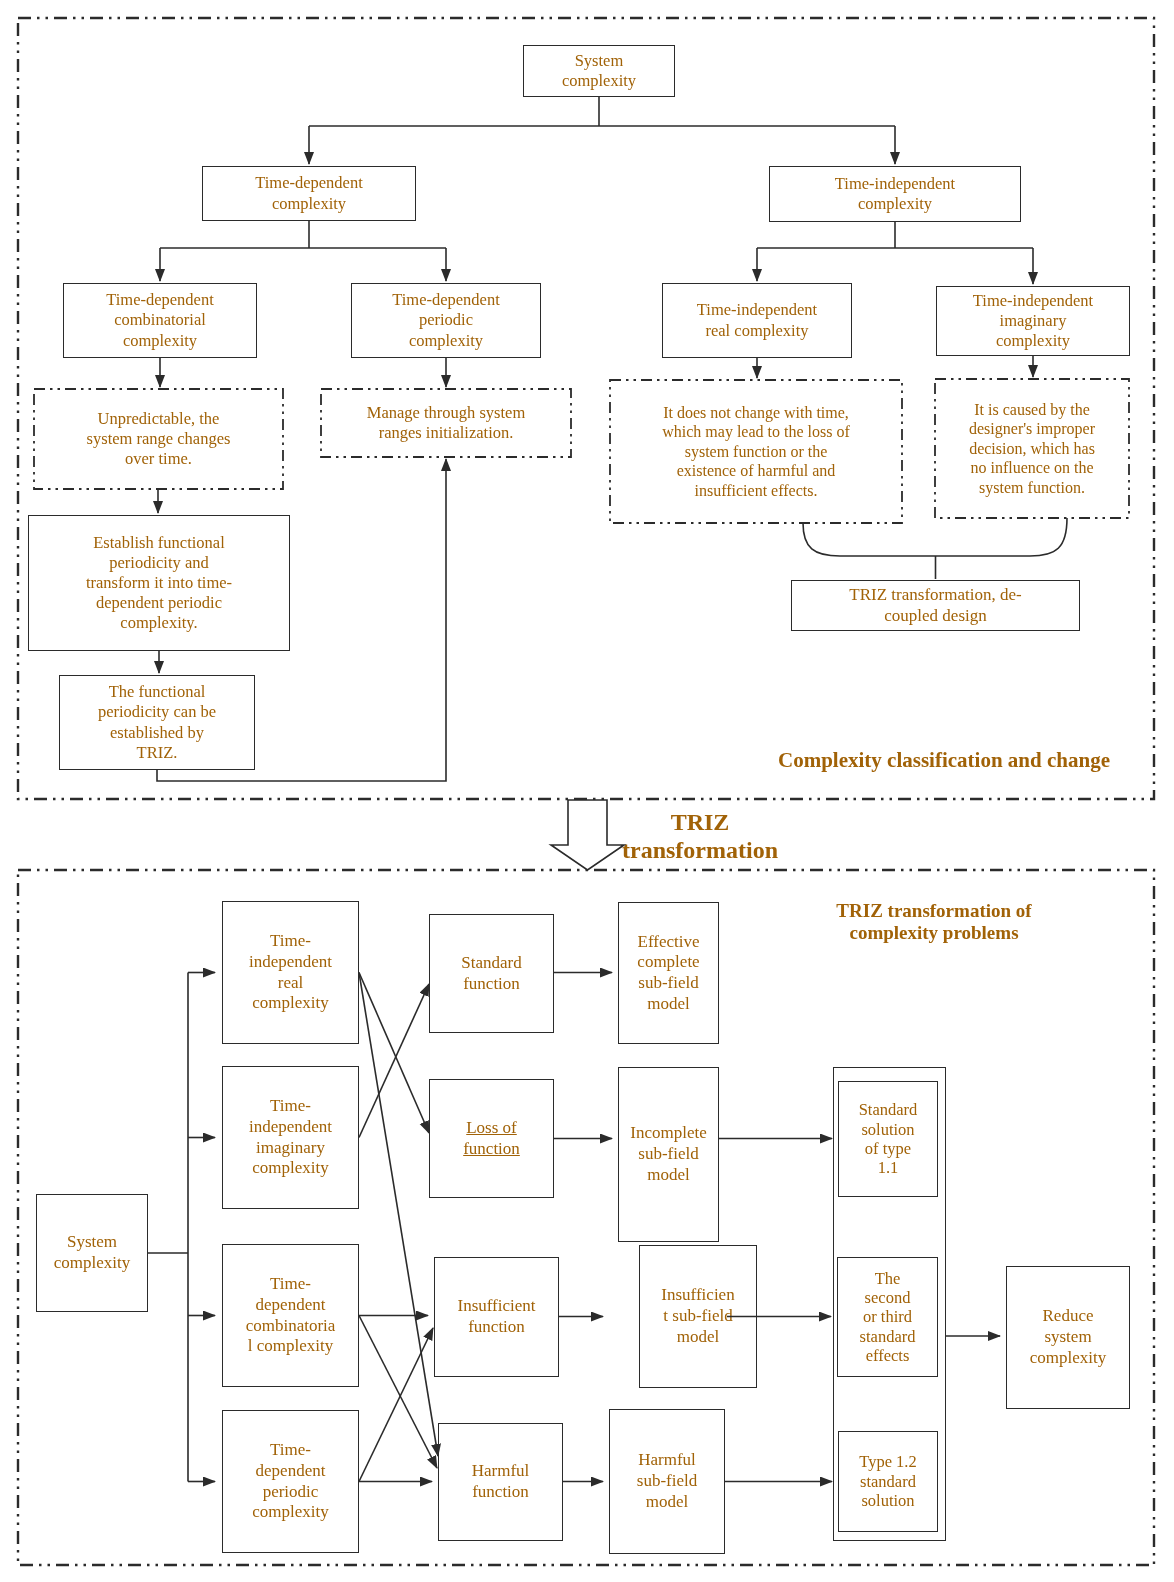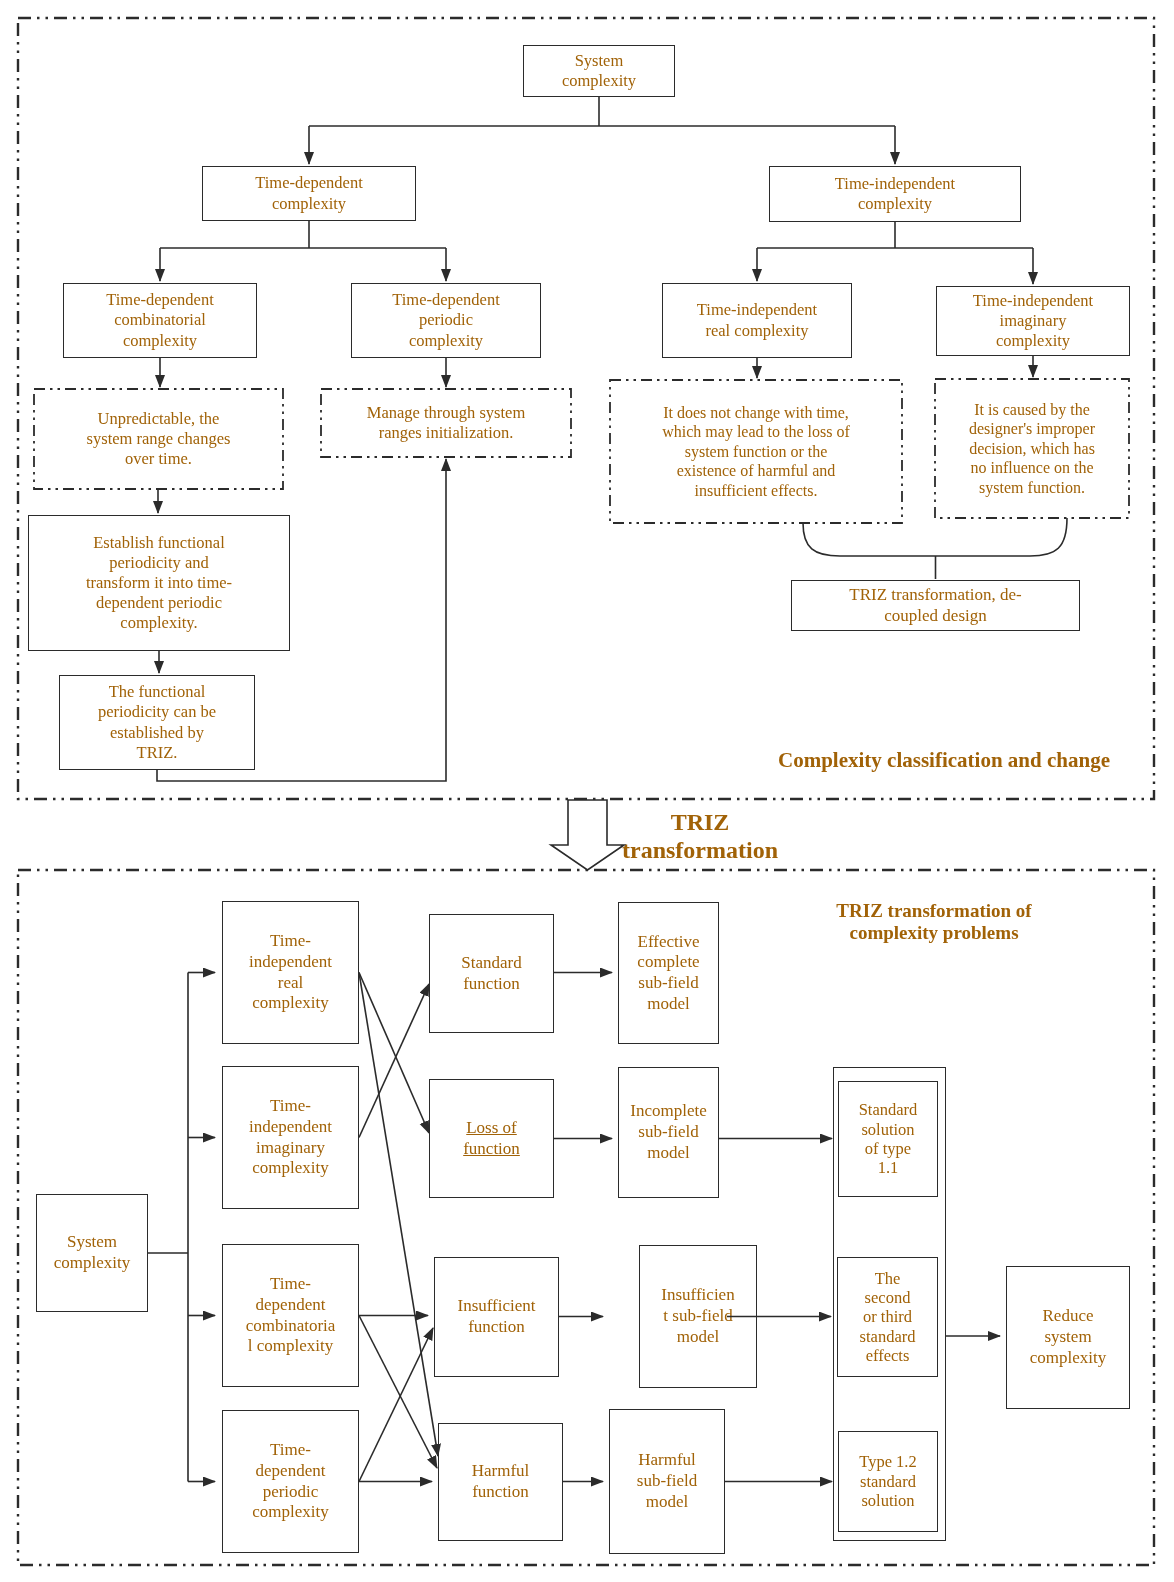--- a/index.html
+++ b/index.html
@@ -102,21 +102,21 @@
 function</div>
   <div class="node solid f17" style="left:434px;top:1257px;width:125px;height:120px;">Insufficient
 function</div>
   <div class="node solid f17" style="left:438px;top:1423px;width:125px;height:118px;">Harmful
 function</div>
 
   <div class="node solid f17" style="left:618px;top:902px;width:101px;height:142px;">Effective
 complete
 sub-field
 model</div>
-  <div class="node solid f17" style="left:618px;top:1067px;width:101px;height:131px;">Incomplete
+  <div class="node solid f17" style="left:618px;top:1067px;width:101px;height:175px;">Incomplete
 sub-field
 model</div>
   <div class="node solid f17" style="left:639px;top:1245px;width:118px;height:143px;">Insufficien
 t sub-field
 model</div>
   <div class="node solid f17" style="left:609px;top:1409px;width:116px;height:145px;">Harmful
 sub-field
 model</div>
 
   <div class="node solid" style="left:833px;top:1067px;width:113px;height:474px;"></div>

